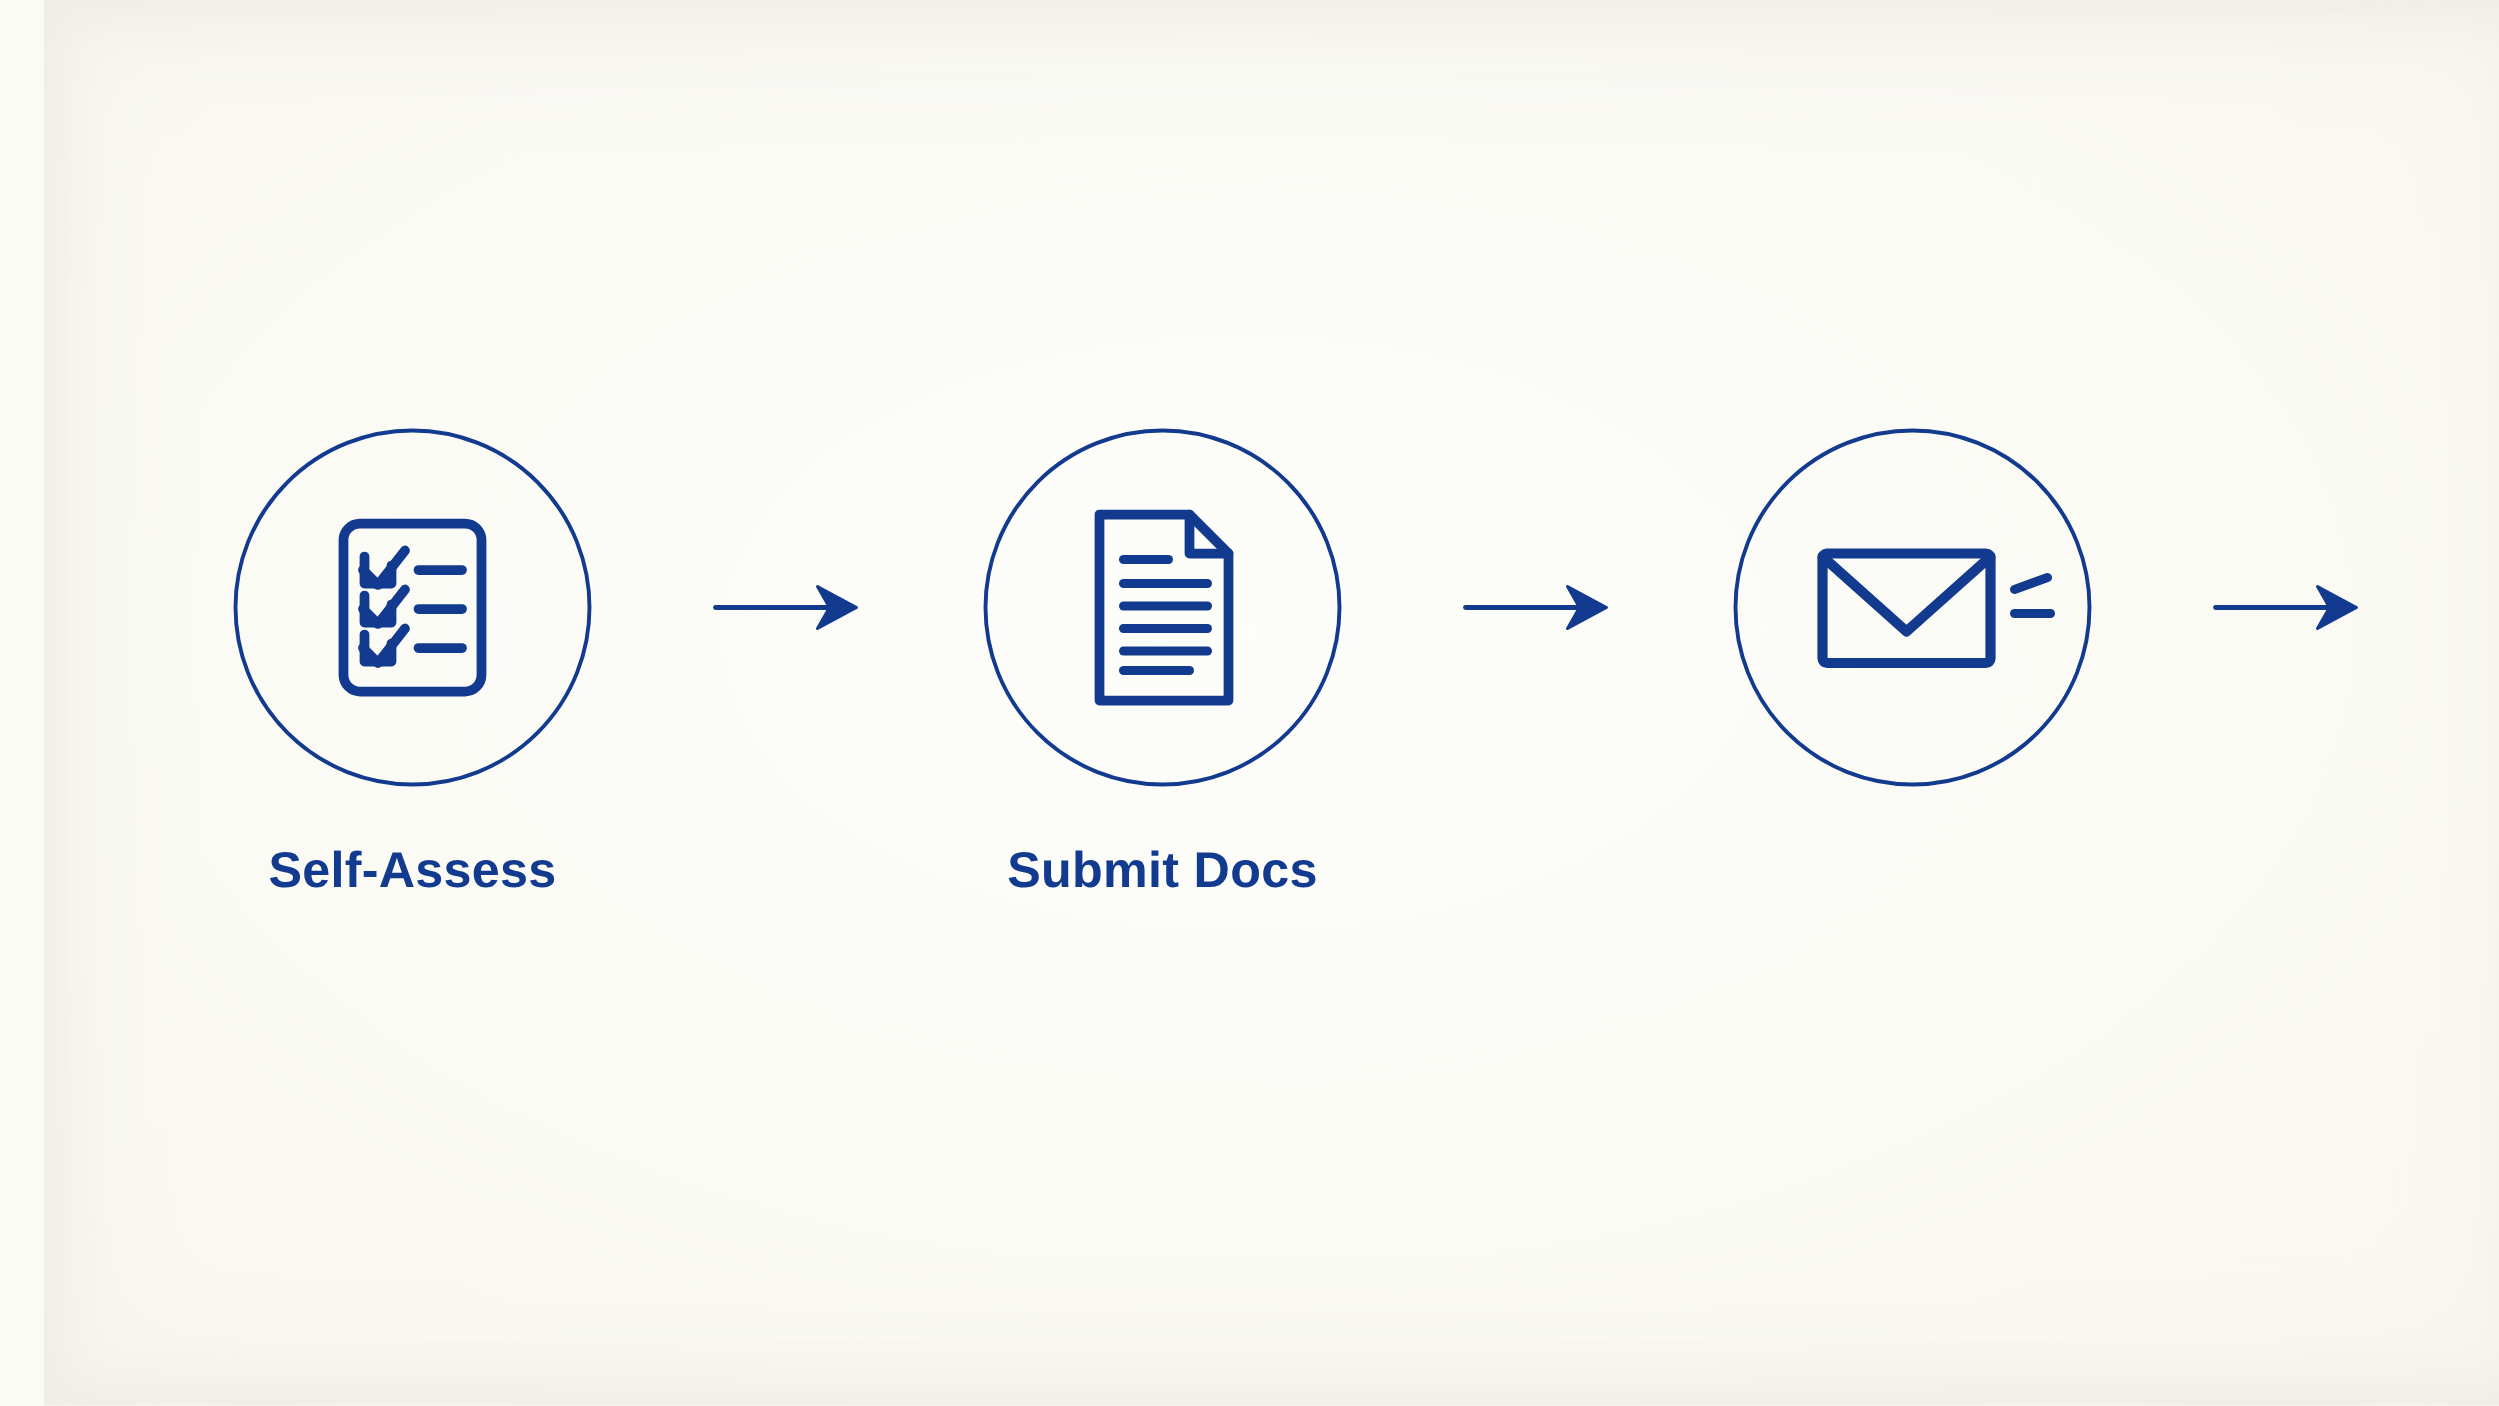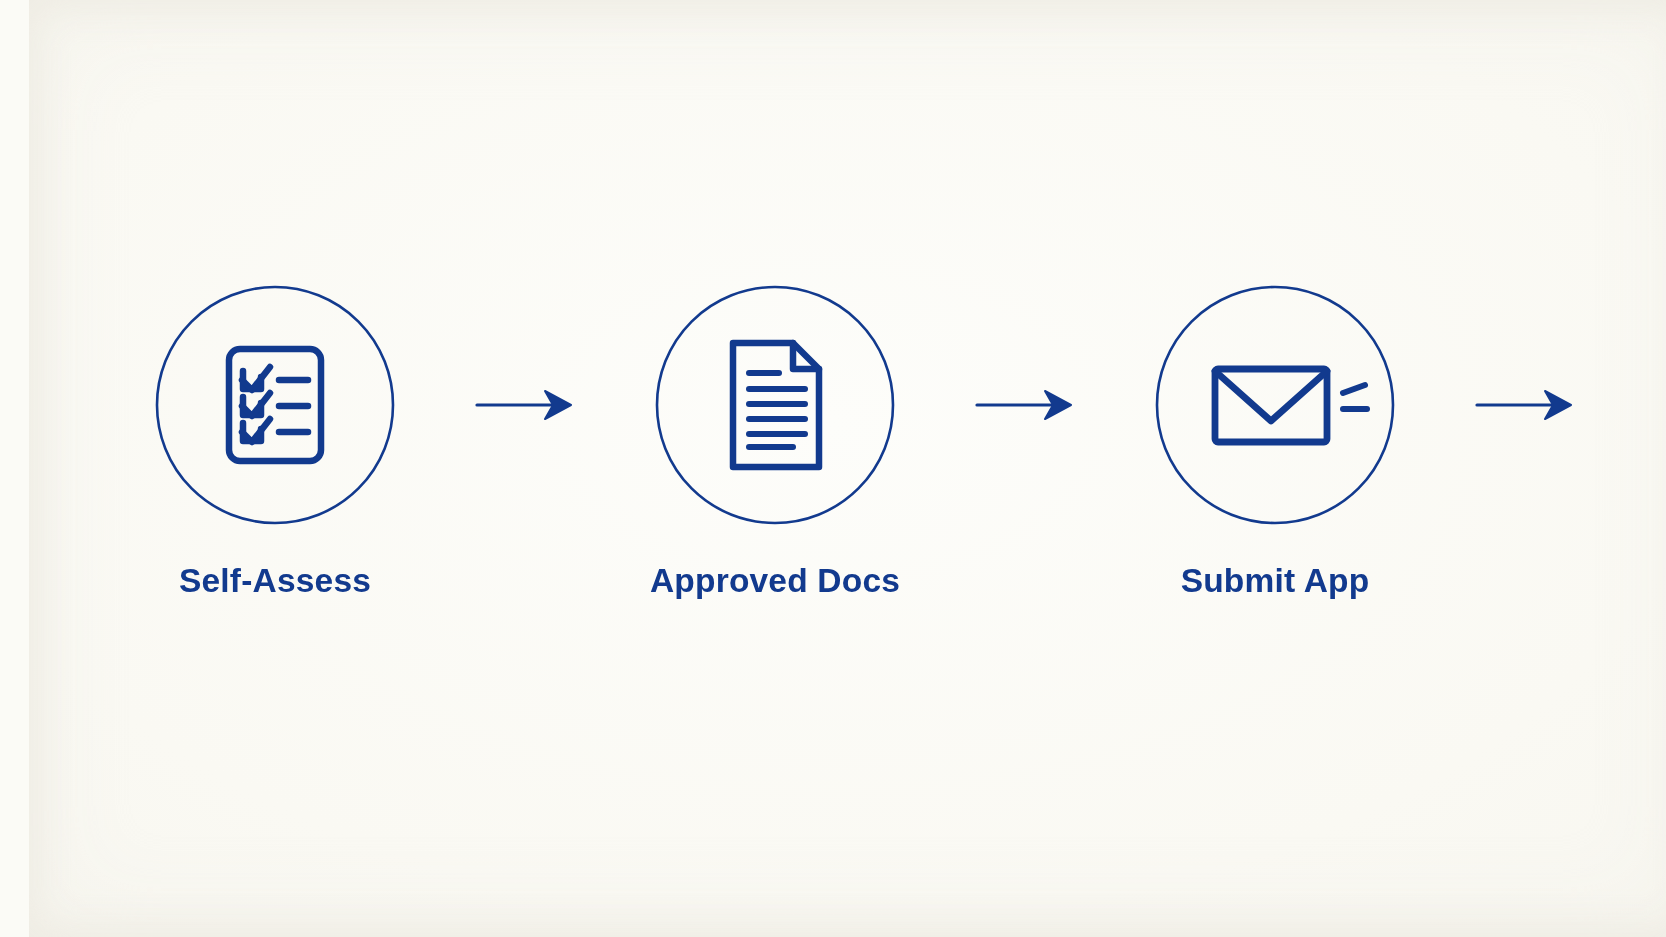--- a/index.html
+++ b/index.html
@@ -135,21 +135,21 @@
               <path d="M 18 -62 L 18 -36 L 44 -36"></path>
               <line x1="-26" y1="-32" x2="4" y2="-32" stroke-width="6"></line>
               <line x1="-26" y1="-16" x2="30" y2="-16" stroke-width="6"></line>
               <line x1="-26" y1="-1" x2="30" y2="-1" stroke-width="6"></line>
               <line x1="-26" y1="14" x2="30" y2="14" stroke-width="6"></line>
               <line x1="-26" y1="29" x2="30" y2="29" stroke-width="6"></line>
               <line x1="-26" y1="42" x2="18" y2="42" stroke-width="6"></line>
             </g>
           </svg>
         </div>
-        <div class="step-label">Approved Docs</div>
+        <div class="step-label">Submit Docs</div>
       </div>
 
       <div class="connector">
         <svg class="arrow-svg" width="100" height="40" viewBox="0 0 100 40">
           <line x1="2" y1="20" x2="78" y2="20" stroke="#123a8e" stroke-width="3.2" stroke-linecap="round"></line>
           <path d="M 70 6 L 96 20 L 70 34 L 78 20 Z" fill="#123a8e" stroke="#123a8e" stroke-width="2" stroke-linejoin="round"></path>
         </svg>
       </div>
 
       <div class="step">
@@ -157,21 +157,20 @@
           <svg class="node-circle" width="244" height="244" viewBox="0 0 244 244">
             <circle cx="122" cy="122" r="118" fill="none" stroke="#123a8e" stroke-width="2.6"></circle>
             <g transform="translate(118,122)" fill="none" stroke="#123a8e" stroke-width="6.8" stroke-linecap="round" stroke-linejoin="round">
               <rect x="-56" y="-36" width="112" height="73" rx="3" ry="3"></rect>
               <path d="M -56 -34 L 0 16 L 56 -34"></path>
               <line x1="72" y1="-12" x2="94" y2="-20" stroke-width="6"></line>
               <line x1="72" y1="4" x2="96" y2="4" stroke-width="6"></line>
             </g>
           </svg>
         </div>
-        <div class="step-label">Submit App</div>
       </div>
 
       <div class="connector">
         <svg class="arrow-svg" width="100" height="40" viewBox="0 0 100 40">
           <line x1="2" y1="20" x2="78" y2="20" stroke="#123a8e" stroke-width="3.2" stroke-linecap="round"></line>
           <path d="M 70 6 L 96 20 L 70 34 L 78 20 Z" fill="#123a8e" stroke="#123a8e" stroke-width="2" stroke-linejoin="round"></path>
         </svg>
       </div>
 
 

